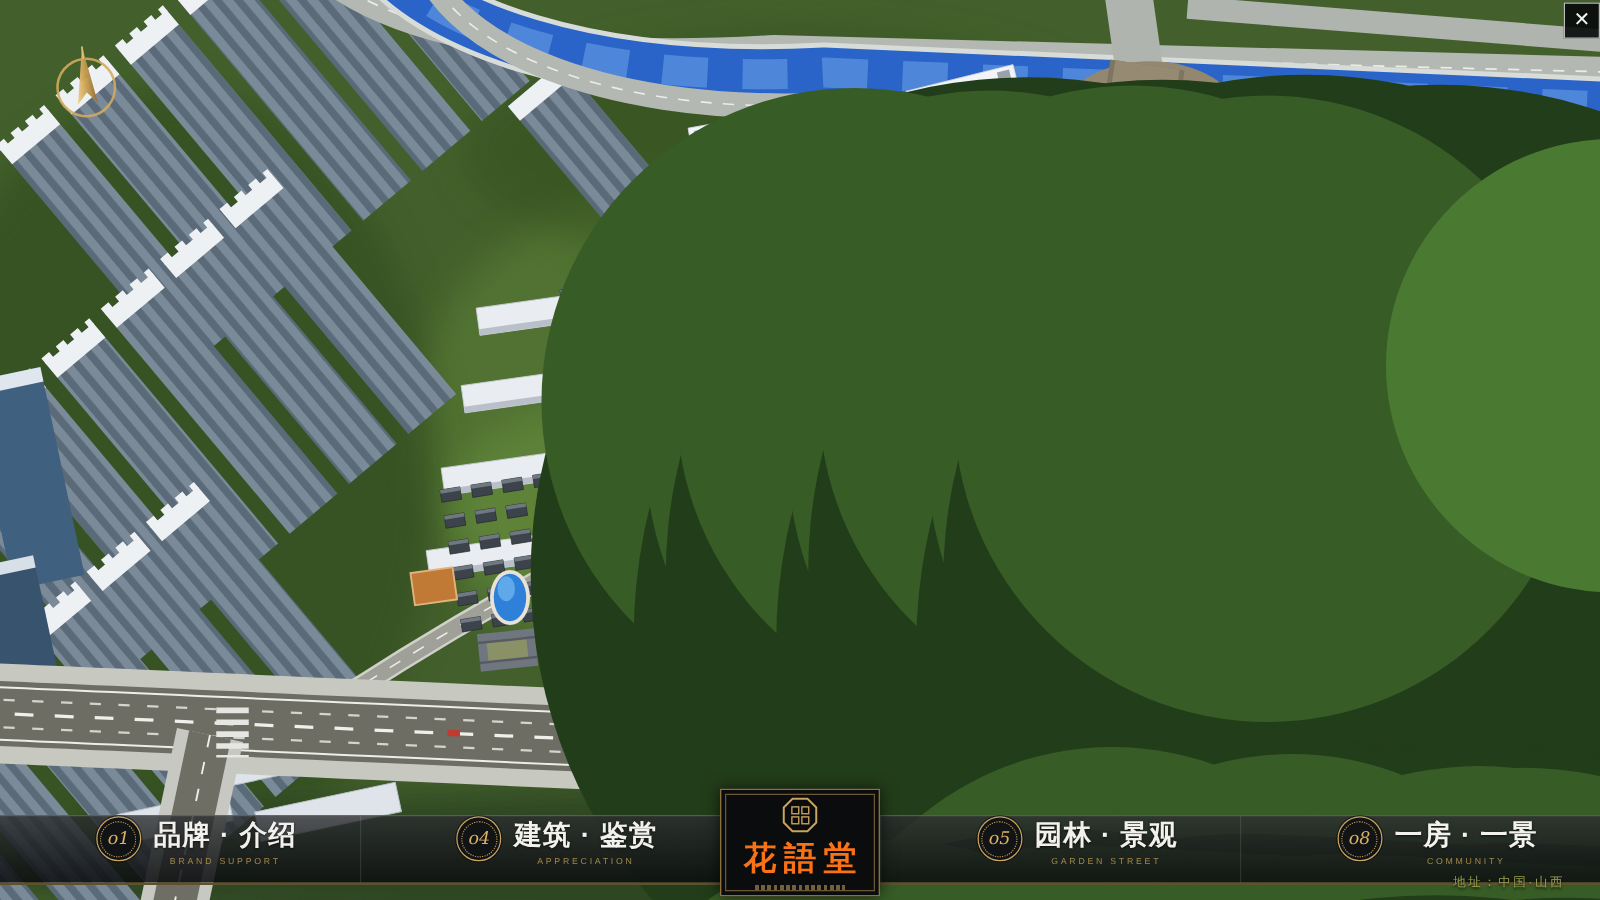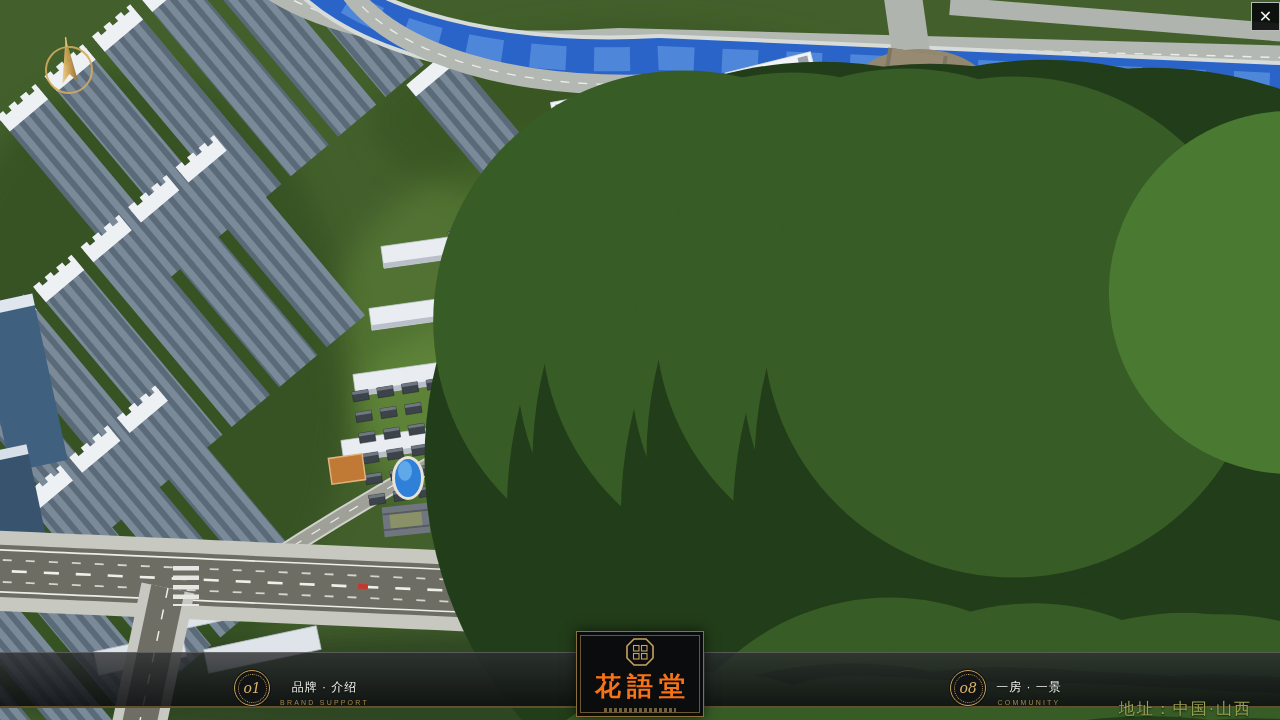--- a/index.html
+++ b/index.html
@@ -15,46 +15,46 @@
     background:rgba(8,9,10,.9);border:1px solid #b9b9b9;box-sizing:border-box;
     display:flex;align-items:center;justify-content:center;cursor:pointer;padding:0;}
   .close-btn span{color:#f2f2f2;font-size:16px;line-height:1;}
 
   
   .navbar{position:absolute;left:0;right:0;top:652px;height:53px;display:flex;align-items:stretch;
     background:linear-gradient(180deg,rgba(44,46,48,.80),rgba(12,14,16,.88));
     border-top:1px solid rgba(255,255,255,.30);
     border-bottom:2px solid #61502c;box-sizing:content-box;z-index:5;}
   .nav-group{flex:1;display:flex;}
-  .nav-item{flex:1;display:flex;align-items:flex-end;justify-content:center;gap:10px;
+  .nav-item{flex:1;display:flex;align-items:flex-start;justify-content:center;gap:10px;
     cursor:pointer;border-left:1px solid rgba(255,255,255,.10);padding-left:27px;}
   .nav-group.left .nav-item:first-child{border-left:none;}
   .badge{width:34px;height:34px;border-radius:50%;border:1px solid #c9a45e;background:#111315;
     display:flex;align-items:center;justify-content:center;flex:0 0 auto;
     box-shadow:0 0 0 1px rgba(0,0,0,.45);}
   .badge-inner{width:27px;height:27px;border-radius:50%;border:1px dotted rgba(208,172,100,.9);
     display:flex;align-items:center;justify-content:center;}
   .badge-num{font-family:"DejaVu Serif",serif;font-style:italic;font-size:14px;color:#d8b269;}
   .labels{display:flex;flex-direction:column;align-items:center;}
-  .cn{font-size:12px;font-weight:normal;color:#f2f1ed;letter-spacing:1px;white-space:nowrap;
-      text-shadow:0 1px 2px rgba(0,0,0,.6);margin-top:24px;}
+  .cn{font-size:22px;font-weight:bold;color:#f2f1ed;letter-spacing:1px;white-space:nowrap;
+      text-shadow:0 1px 2px rgba(0,0,0,.6);}
   .en{font-size:7px;color:#a3874b;letter-spacing:2.2px;margin-top:3px;white-space:nowrap;}
 
   
   .logo-panel{width:128px;height:86px;margin-top:-22px;flex:0 0 auto;z-index:6;position:relative;
     background:#0a0c0e;border:1px solid #8a713d;box-sizing:border-box;
     box-shadow:inset 0 0 0 3px #0a0c0e,inset 0 0 0 4px rgba(138,113,61,.75),0 0 12px rgba(0,0,0,.65);
     display:flex;flex-direction:column;align-items:center;justify-content:center;gap:2px;cursor:pointer;}
   .logo-cn{font-family:"DejaVu Serif",serif;font-size:26px;font-weight:bold;color:#f97316;
     letter-spacing:6px;padding-left:6px;white-space:nowrap;}
   .logo-sub{width:72px;height:4px;margin-top:2px;
     background:repeating-linear-gradient(90deg,rgba(201,164,94,.55) 0 3px,transparent 3px 5px);}
 
   
-  .address{position:absolute;right:28px;top:699px;font-size:16px;color:#9aa052;
+  .address{position:absolute;right:28px;top:699px;font-size:10px;color:#9aa052;
     letter-spacing:2px;z-index:6;text-shadow:0 1px 2px rgba(0,0,0,.75);}
 </style>
 </head>
 <body>
 
 <div class="stage">
 
   <svg class="scene" viewBox="0 0 1280 720">
     <defs>
       <pattern id="ribs" width="13" height="13" patternUnits="userSpaceOnUse">
@@ -717,35 +717,57 @@
         <div class="badge">
             <div class="badge-inner">
               <span class="badge-num">o1</span>
             </div>
           </div>
         <div class="labels">
             <div class="cn">品牌 · 介绍</div>
           <div class="en">BRAND SUPPORT</div>
           </div>
       </div>
+      <div class="nav-item">
+        <div class="badge">
+            <div class="badge-inner">
+              <span class="badge-num">o4</span>
+            </div>
+          </div>
+        <div class="labels">
+            <div class="cn">建筑 · 鉴赏</div>
+          <div class="en">APPRECIATION</div>
+          </div>
+      </div>
     </div>
 
     <div class="logo-panel">
       <svg width="30" height="30" viewBox="0 0 30 30">
         <polygon points="9,2 21,2 28,9 28,21 21,28 9,28 2,21 2,9" fill="none" stroke="#c9a45e" stroke-width="1.6"></polygon>
         <rect x="8.5" y="8.5" width="5.5" height="5.5" fill="none" stroke="#c9a45e" stroke-width="1.1"></rect>
         <rect x="16.5" y="8.5" width="5.5" height="5.5" fill="none" stroke="#c9a45e" stroke-width="1.1"></rect>
         <rect x="8.5" y="16.5" width="5.5" height="5.5" fill="none" stroke="#c9a45e" stroke-width="1.1"></rect>
         <rect x="16.5" y="16.5" width="5.5" height="5.5" fill="none" stroke="#c9a45e" stroke-width="1.1"></rect>
       </svg>
       <div class="logo-cn">花語堂</div>
       <div class="logo-sub"></div>
     </div>
 
     <div class="nav-group right">
+      <div class="nav-item">
+        <div class="badge">
+            <div class="badge-inner">
+              <span class="badge-num">o5</span>
+            </div>
+          </div>
+        <div class="labels">
+            <div class="cn">园林 · 景观</div>
+          <div class="en">GARDEN STREET</div>
+          </div>
+      </div>
       <div class="nav-item">
         <div class="badge">
             <div class="badge-inner">
               <span class="badge-num">o8</span>
             </div>
           </div>
         <div class="labels">
             <div class="cn">一房 · 一景</div>
           <div class="en">COMMUNITY</div>
           </div>

